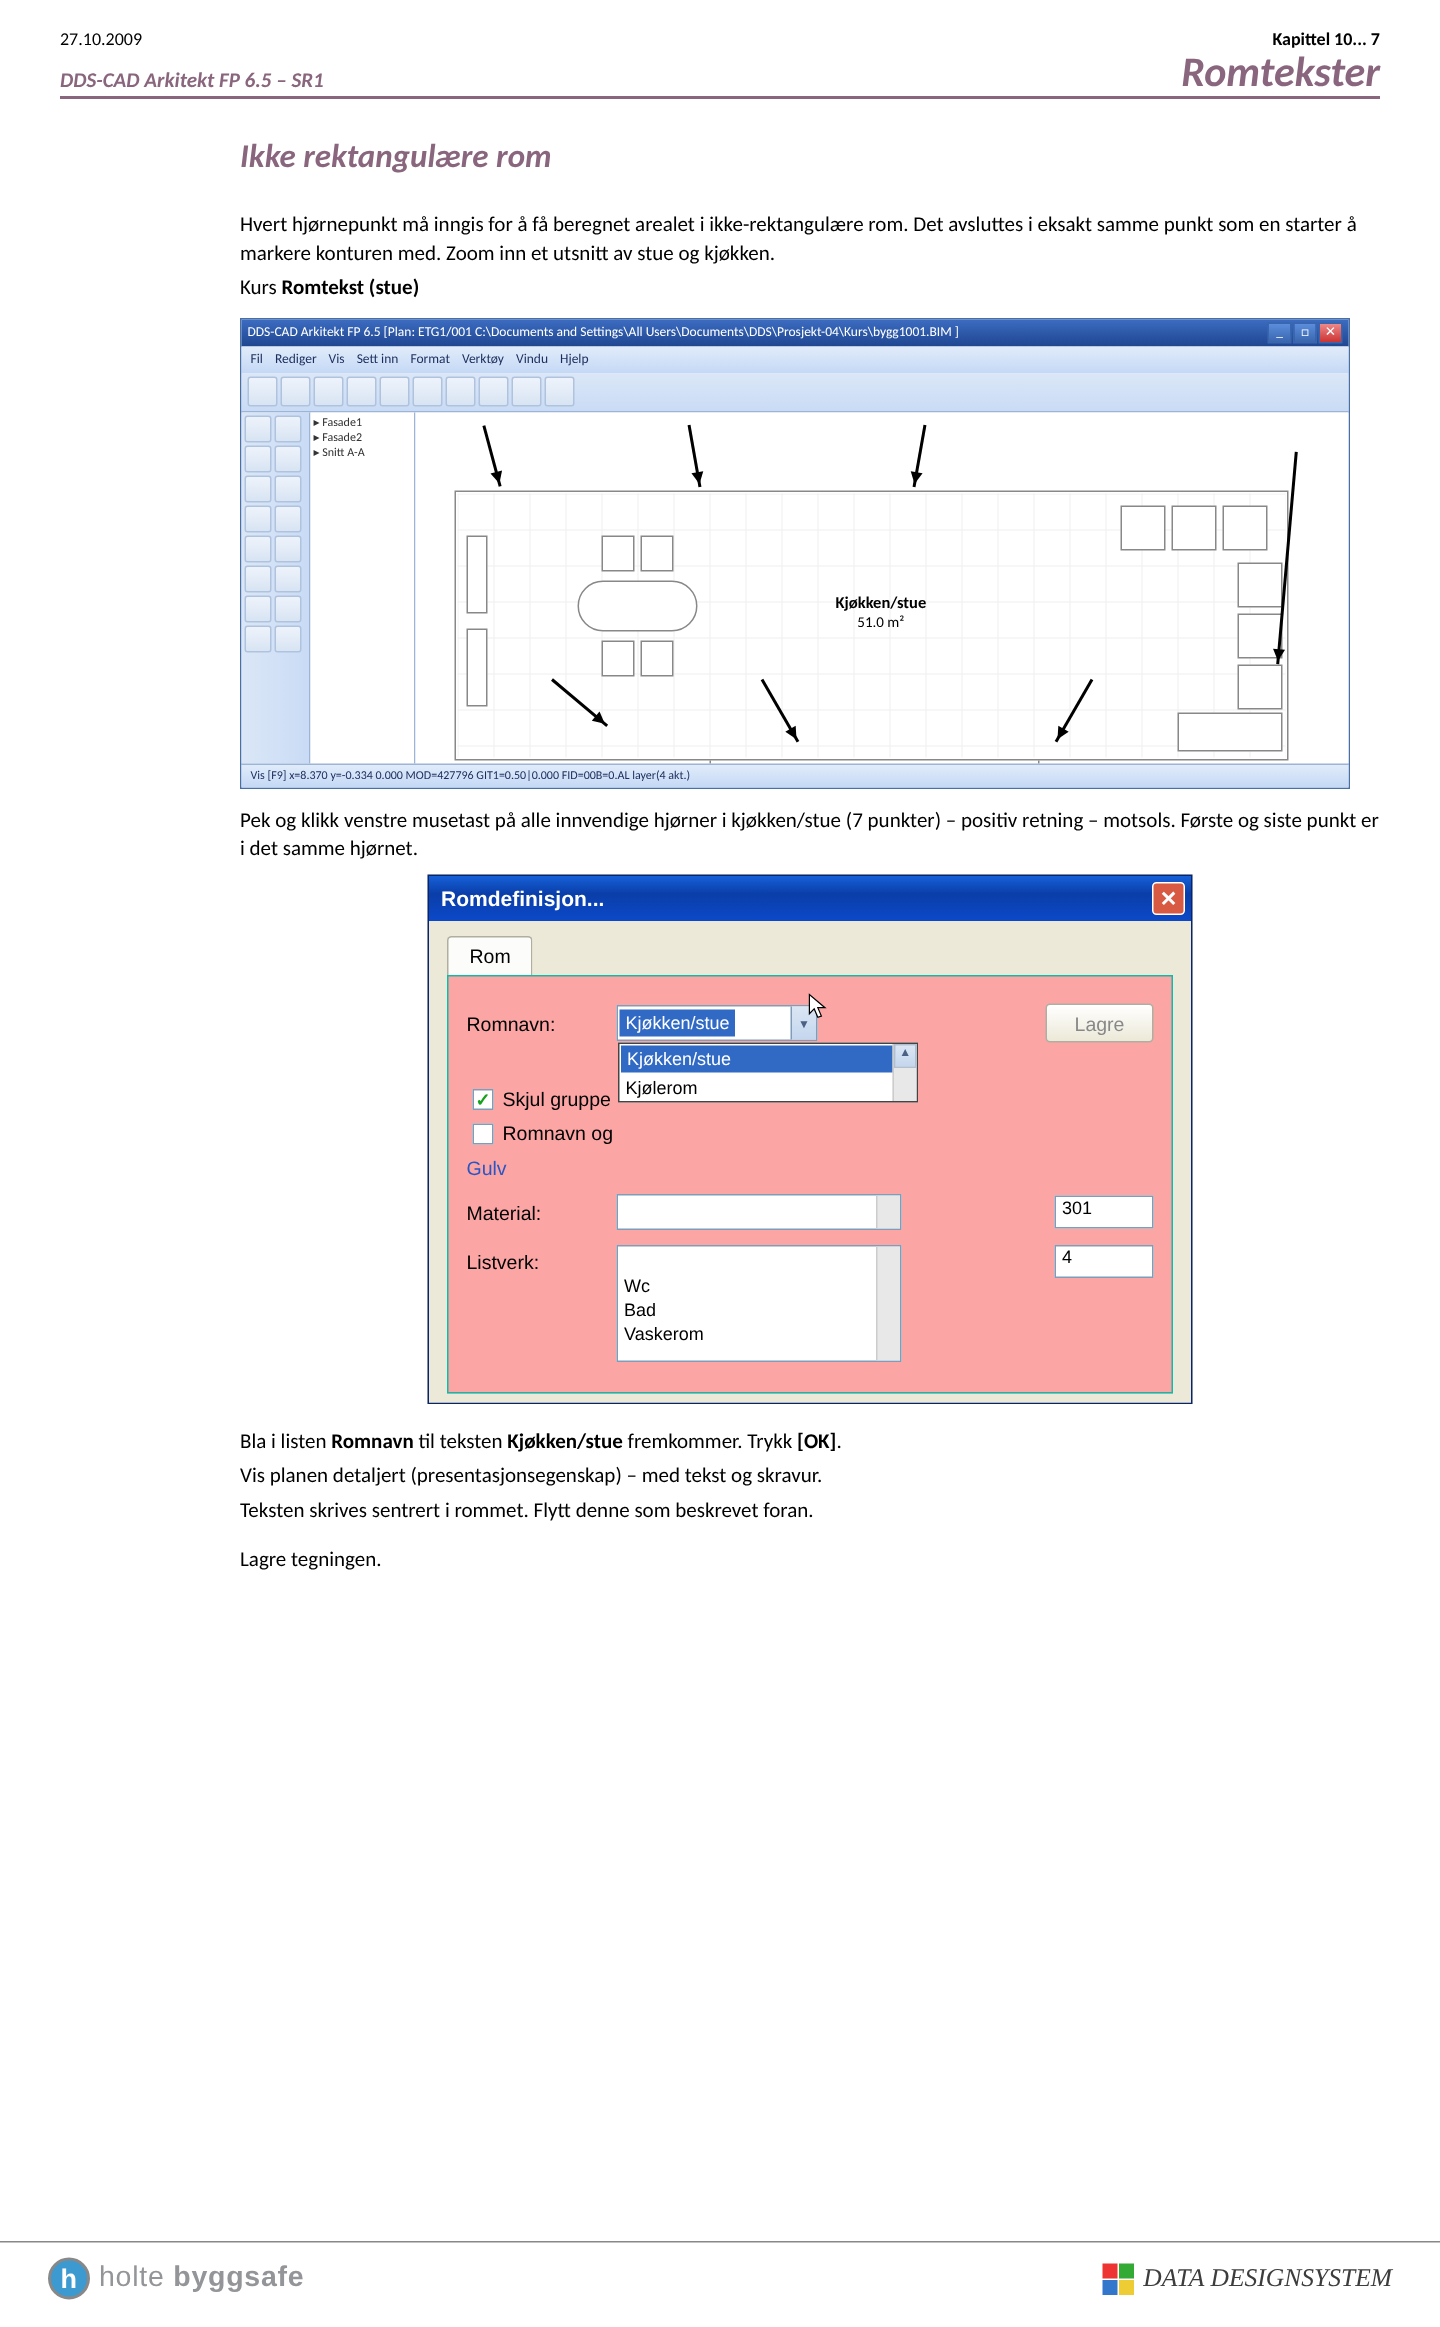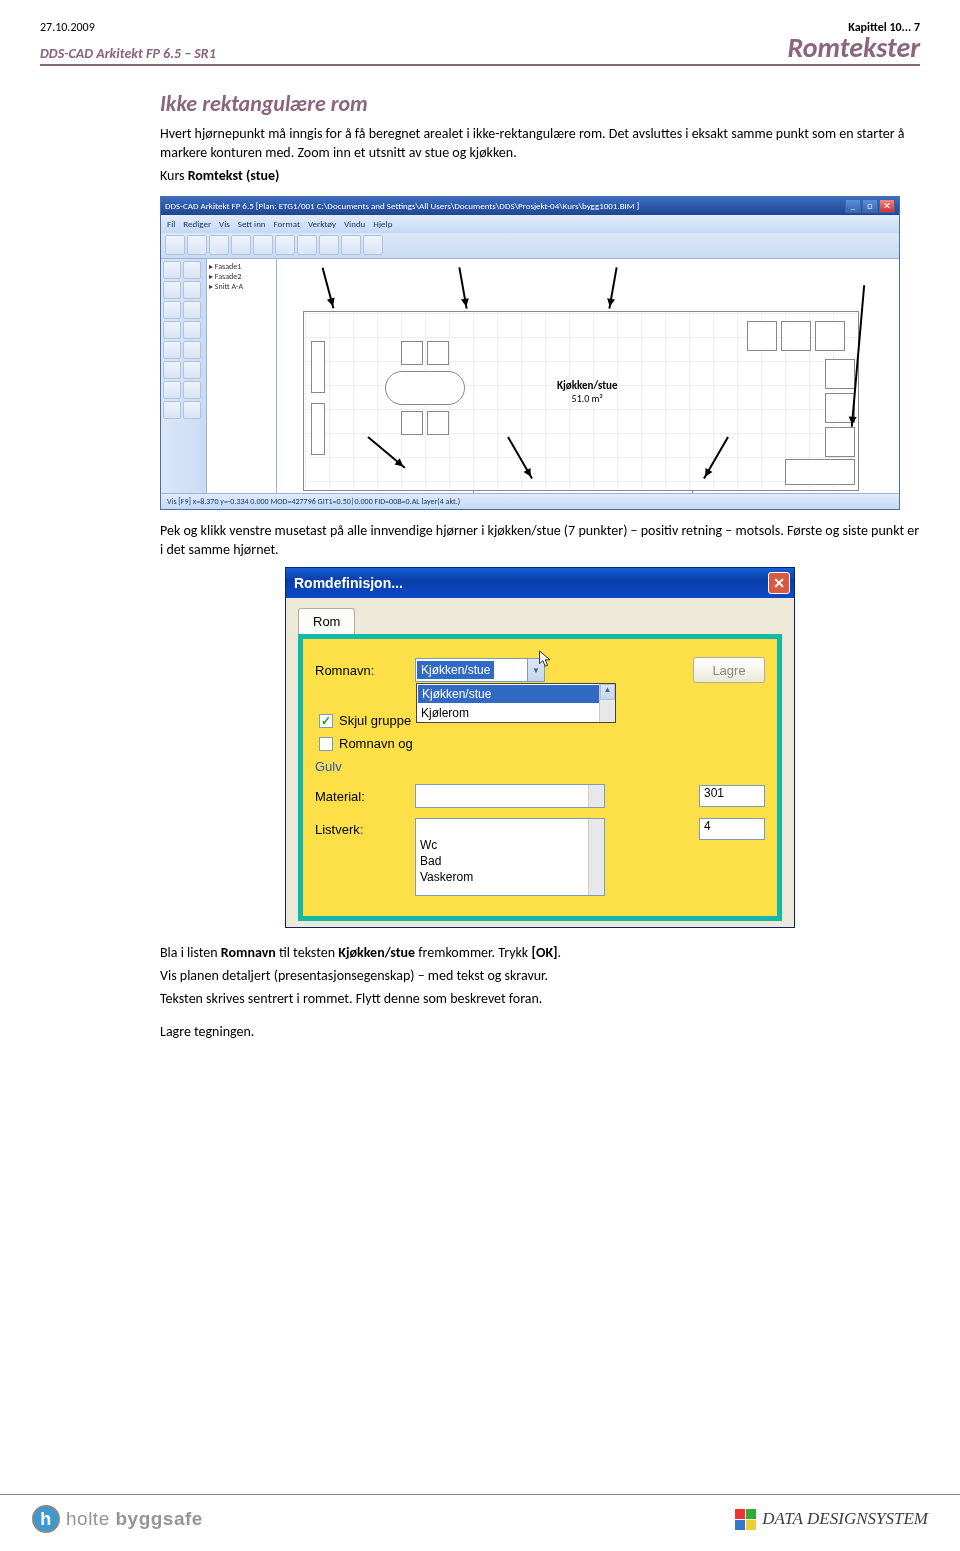--- a/index.html
+++ b/index.html
@@ -49,21 +49,21 @@
       font-size: 12px;
     }
     .content {
       padding-left: 120px;
     }
     h2.section-title {
       color: #89667d;
       font-style: italic;
       font-size: 22px;
       font-weight: bold;
-      margin-bottom: 8px;
+      margin-bottom: 24px;
     }
     p.body {
       font-size: 14px;
       line-height: 1.35;
       margin-bottom: 4px;
     }
     .bold { font-weight: bold; }
 
     
     .screenshot-fp {
@@ -254,22 +254,22 @@
     .dlg-tab {
       display: inline-block;
       padding: 5px 14px;
       background: #fcfcfa;
       border: 1px solid #b0aea0;
       border-bottom: none;
       border-radius: 3px 3px 0 0;
       font-size: 13px;
     }
     .dlg-tabpanel {
-      border: 5px solid #14b8a6;
-      background: #fde047;
+      border: 1px solid #14b8a6;
+      background: #fca5a5;
       padding: 18px 12px 10px 12px;
     }
     .dlg-row {
       display: flex;
       align-items: center;
       margin-bottom: 10px;
       gap: 10px;
     }
     .dlg-label {
       width: 90px;

